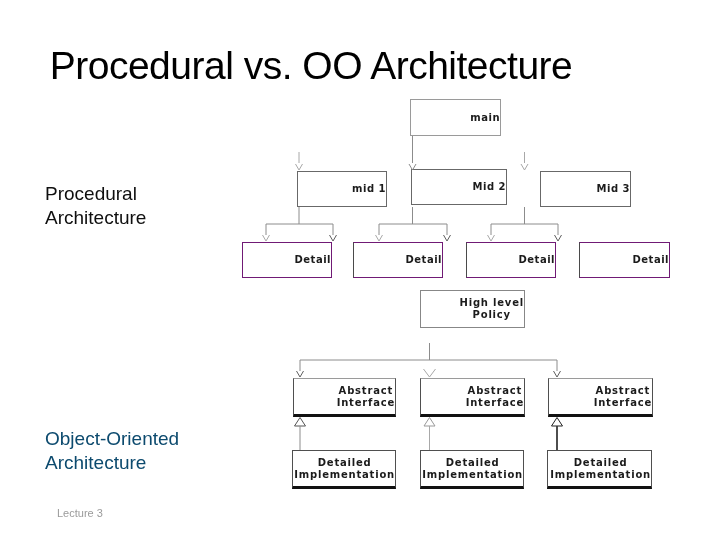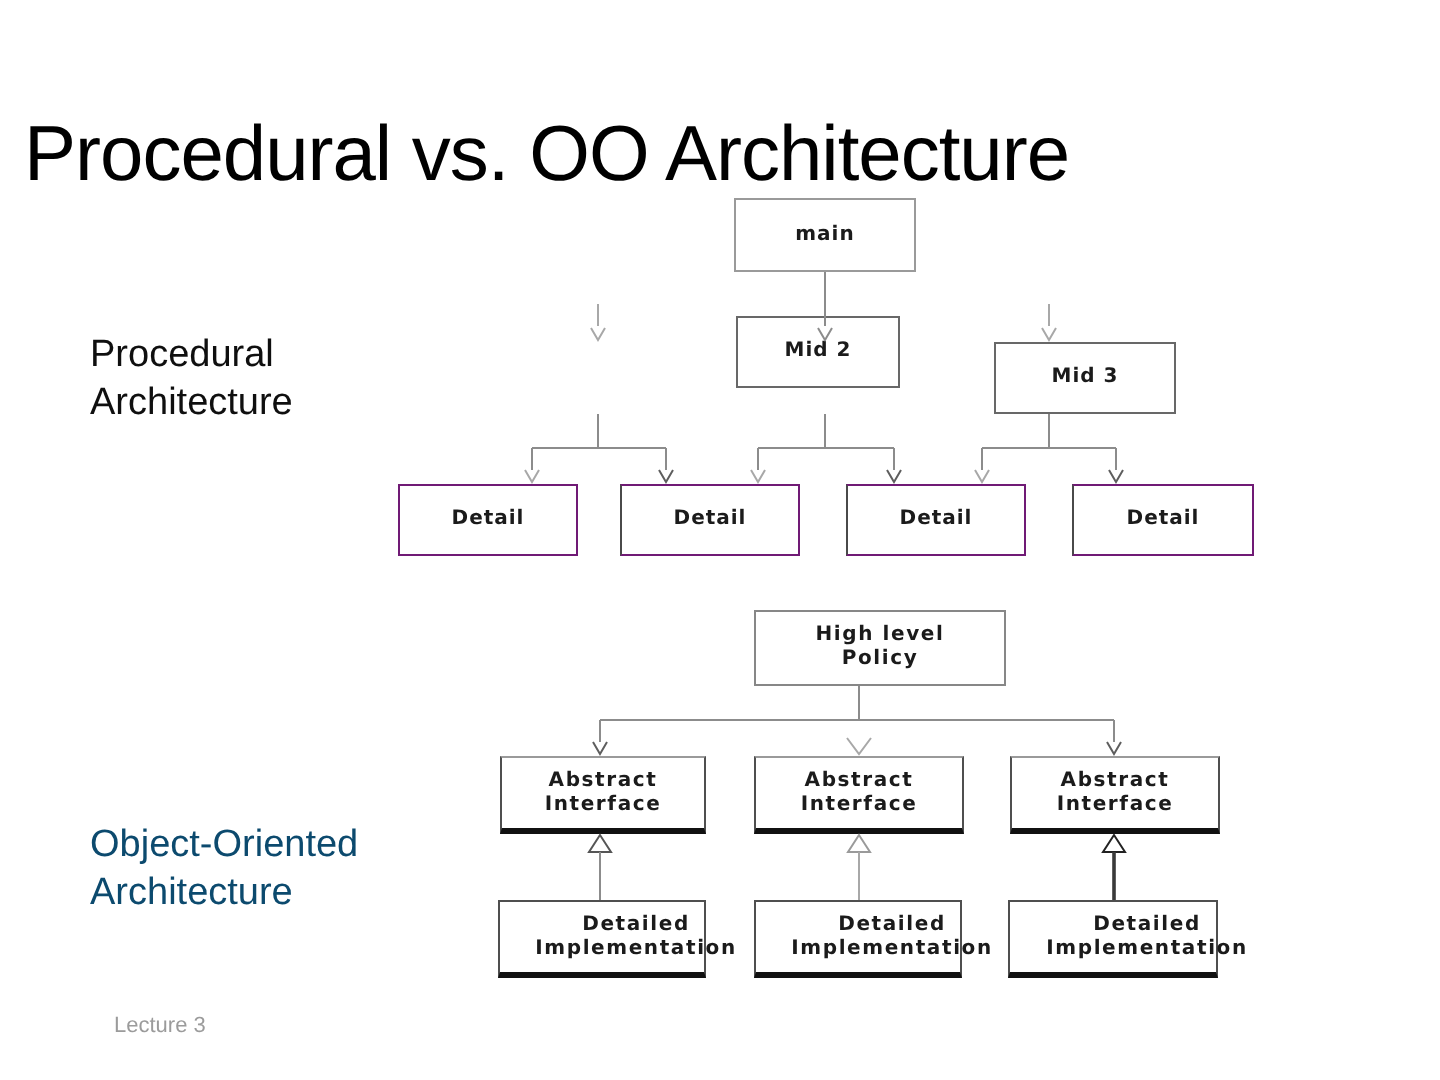--- a/index.html
+++ b/index.html
@@ -1,26 +1,26 @@
 <!DOCTYPE html>
 <html><head>
 <meta charset="utf-8">
 <style>
   html,body{margin:0;padding:0;background:#fff;}
   .slide{position:relative;width:720px;height:540px;background:#ffffff;overflow:hidden;
          font-family:"Liberation Sans",sans-serif;}
-  .title{position:absolute;left:0;top:44px;width:622px;text-align:left;
-         font-size:39px;font-weight:400;letter-spacing:-0.5px;color:#000;margin:12px;}
+  .title{position:absolute;left:0;top:44px;width:622px;text-align:center;
+         font-size:39px;font-weight:400;letter-spacing:-0.5px;color:#000;margin:0;}
   .side-label{position:absolute;left:45px;font-size:19px;line-height:24px;
-              white-space:pre-line;color:#0f0f0f;}
+              white-space:pre-line;color:#0f0f0f;margin-top:16px;}
   .side-label.proc{top:166px;}
   .side-label.oo{top:411px;color:#0c4a6e;}
   .footer{position:absolute;left:45px;top:507px;font-size:11px;color:#9b9b9b;margin-left:12px;}
-  .box{position:absolute;background:#fff;display:flex;align-items:center;justify-content:center;
-       box-sizing:border-box;}
+  .box{position:absolute;background:#fff;display:flex;align-items:center;justify-content:flex-end;
+       box-sizing:border-box;margin-left:43px;}
   .box-label{font-family:"DejaVu Sans",sans-serif;font-weight:bold;font-size:10px;
              line-height:12px;letter-spacing:0.5px;color:#1b1b1b;text-align:center;
              white-space:pre-line;}
   .oo-lbl .box-label{letter-spacing:0.8px;}
   .b-main{border:1px solid #9a9a9a;}
   .b-mid{border:1px solid #686868;}
   .b-detail{border:1px solid #701a75;}
   .b-detail.dark-left{border-left:1px solid #4a4a4a;}
   .b-policy{border:1px solid #878787;}
   .b-ai{border:1px solid #4f4f4f;border-top-color:#9a9a9a;border-bottom:3px solid #111;}
@@ -43,40 +43,43 @@
 
   <div class="side-label proc">Procedural
 Architecture</div>
   <div class="side-label oo">Object-Oriented
 Architecture</div>
   <div class="footer">Lecture 3</div>
 
   <div class="box b-main" style="left:367px;top:99px;width:91px;height:37px">
     <span class="box-label">main</span>
   </div>
-  <div class="box b-mid" style="left:368px;top:158px;width:82px;height:36px">
+  <div class="box b-mid" style="left:254px;top:171px;width:90px;height:36px">
+    <span class="box-label">mid 1</span>
+  </div>
+  <div class="box b-mid" style="left:368px;top:169px;width:96px;height:36px">
     <span class="box-label">Mid 2</span>
   </div>
   <div class="box b-mid" style="left:497px;top:171px;width:91px;height:36px">
     <span class="box-label">Mid 3</span>
   </div>
   <div class="box b-detail" style="left:199px;top:242px;width:90px;height:36px">
     <span class="box-label">Detail</span>
   </div>
   <div class="box b-detail dark-left" style="left:310px;top:242px;width:90px;height:36px">
     <span class="box-label">Detail</span>
   </div>
   <div class="box b-detail dark-left" style="left:423px;top:242px;width:90px;height:36px">
     <span class="box-label">Detail</span>
   </div>
   <div class="box b-detail dark-left" style="left:536px;top:242px;width:91px;height:36px">
     <span class="box-label">Detail</span>
   </div>
 
-  <div class="box b-policy oo-lbl" style="left:377px;top:305px;width:126px;height:38px">
+  <div class="box b-policy oo-lbl" style="left:377px;top:290px;width:105px;height:38px">
     <span class="box-label">High level
 Policy</span>
   </div>
   <div class="box b-ai oo-lbl" style="left:250px;top:378px;width:103px;height:39px">
     <span class="box-label">Abstract
 Interface</span>
   </div>
   <div class="box b-ai oo-lbl" style="left:377px;top:378px;width:105px;height:39px">
     <span class="box-label">Abstract
 Interface</span>

